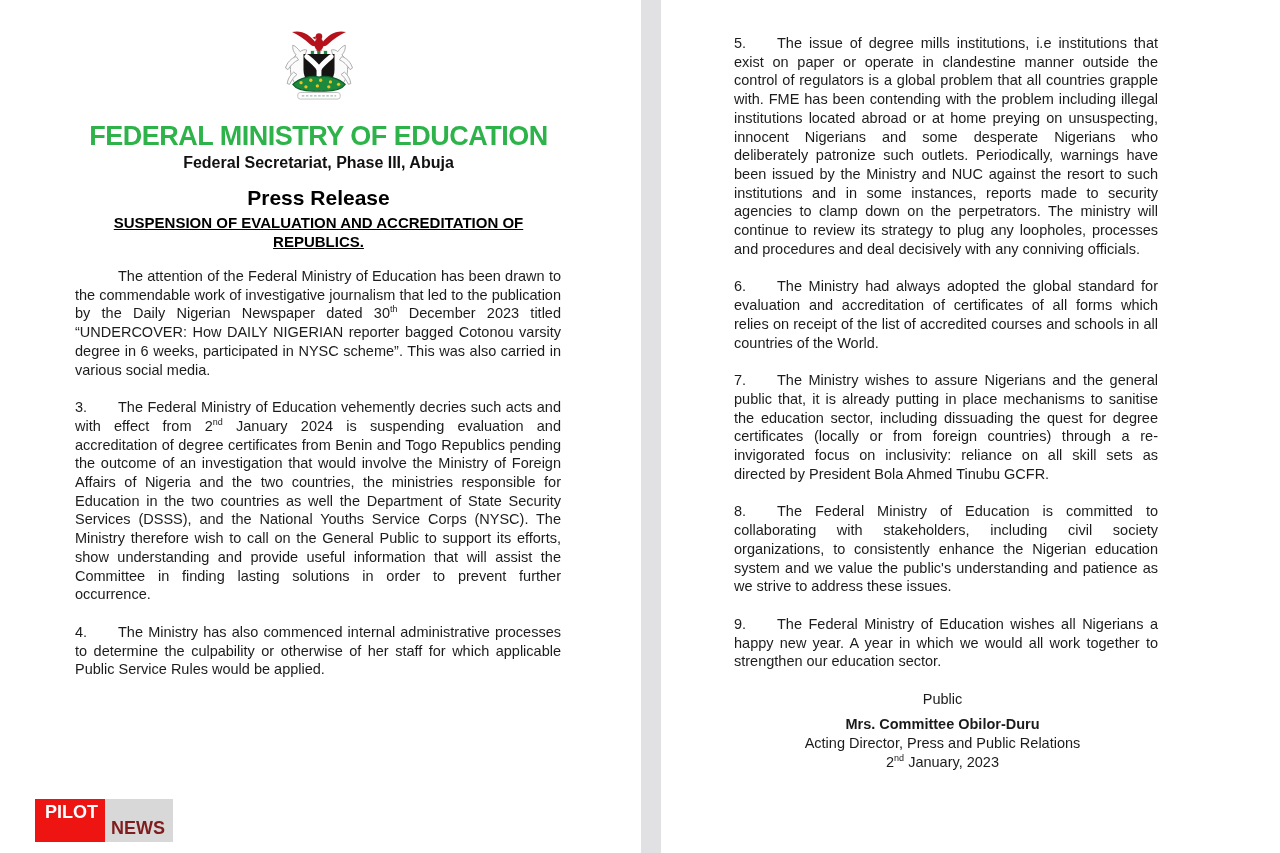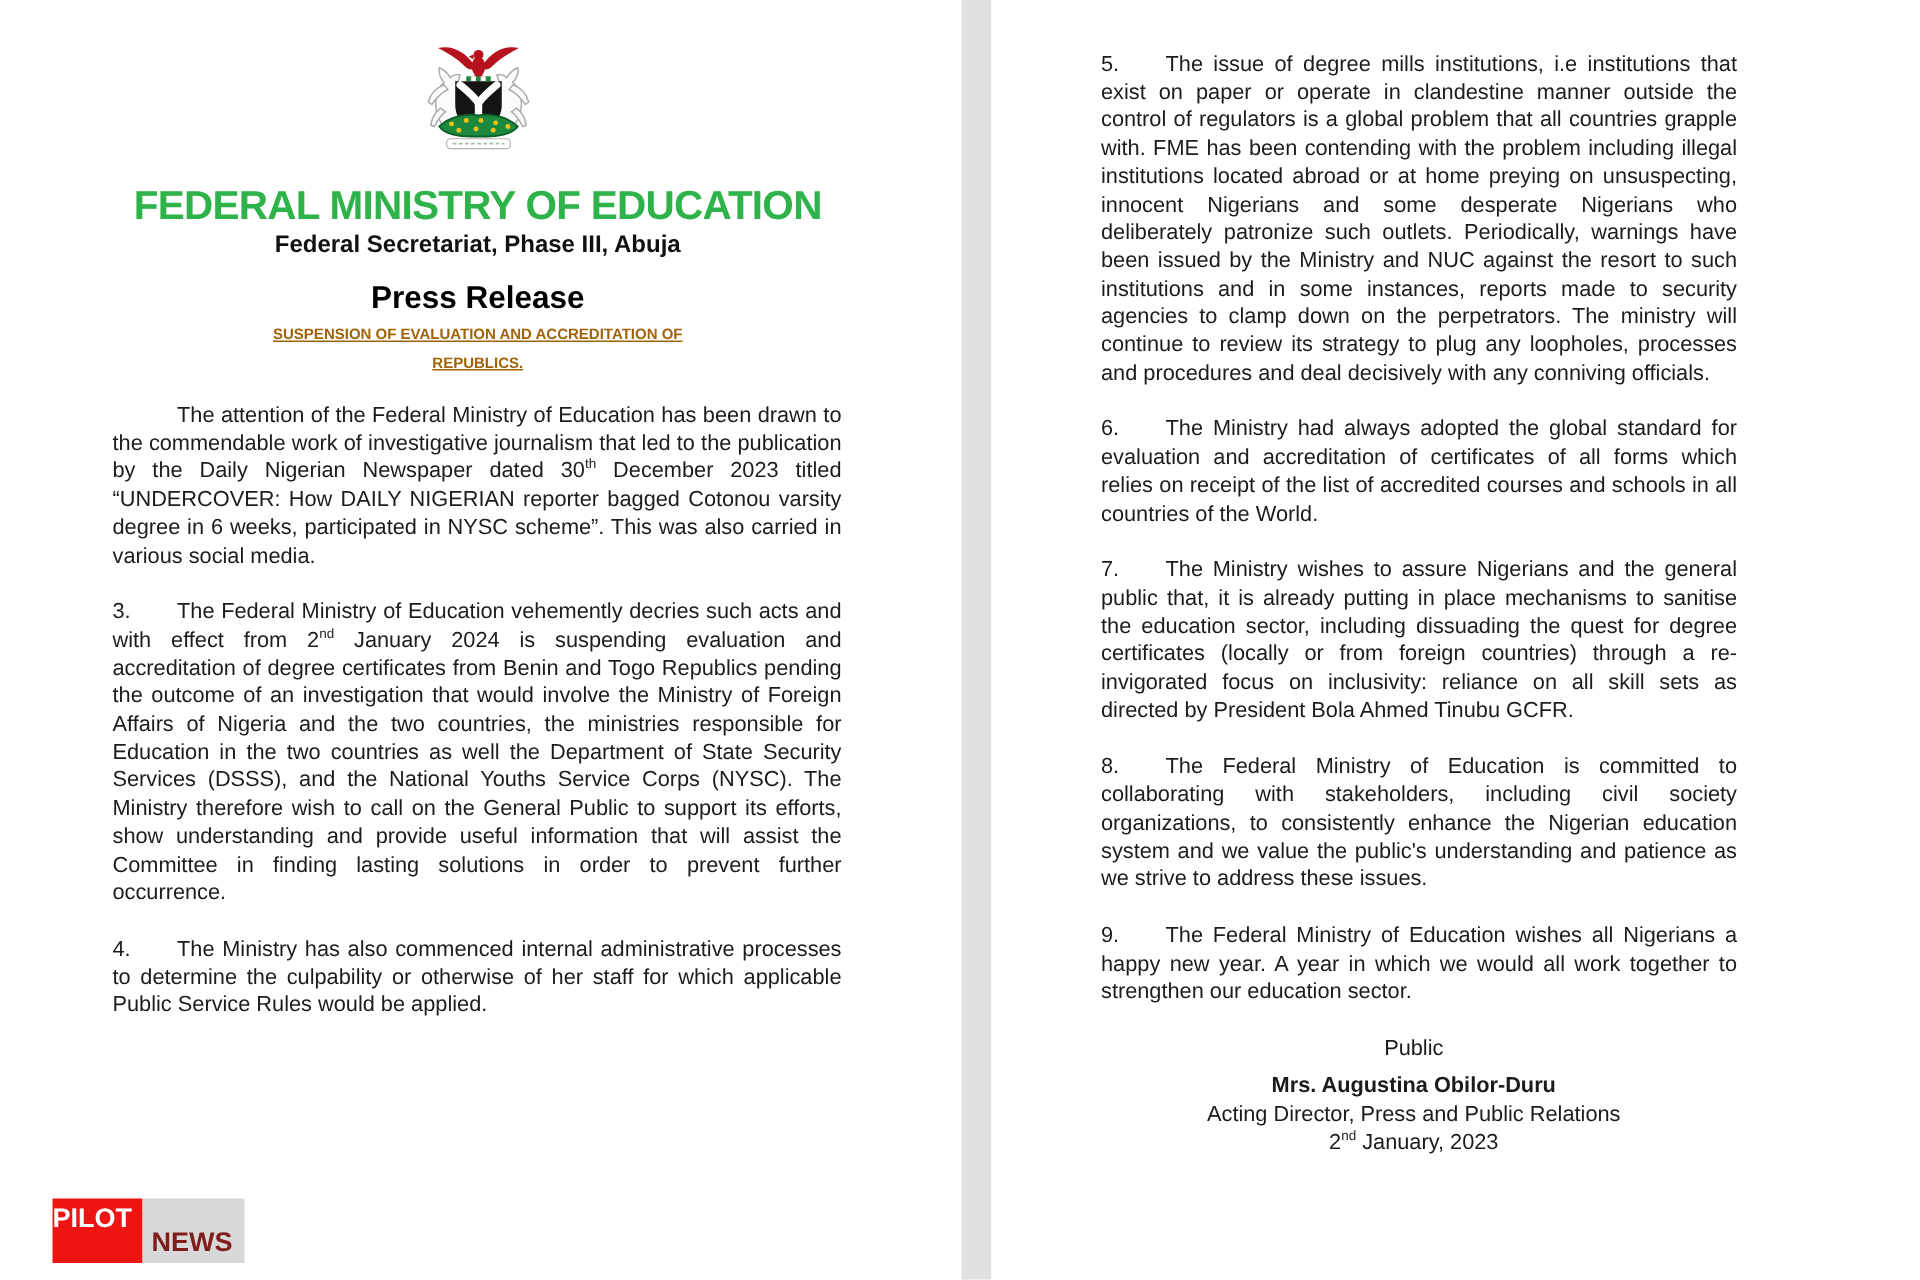--- a/index.html
+++ b/index.html
@@ -15,21 +15,21 @@
   .page-right{left:661px;width:563px;}
 
   
   .doc-header{text-align:center;padding-top:24px;}
   .crest{display:inline-block;}
   .ministry-name{font-size:27px;font-weight:bold;letter-spacing:-0.5px;margin-top:6px;line-height:28px;}
   .ministry-address{font-size:16px;font-weight:bold;margin-top:3px;line-height:20px;color:#111;}
   .doc-type{font-size:21px;font-weight:bold;margin-top:13px;line-height:24px;color:#000;}
   .doc-title{margin-top:3px;}
   .doc-title .title-line{
-    font-size:10px;font-weight:bold;line-height:19px;color:#a16207;
+    font-size:15px;font-weight:bold;line-height:19px;color:#000000;
     text-decoration:underline;
   }
 
   
   .doc-body-left{padding:16px 76px 0 75px;}
   .doc-body-right{padding:34px 66px 0 73px;}
   .para{
     font-size:14.5px;line-height:18.7px;text-align:justify;
     margin:0 0 19px 0;color:#1c1c1c;
   }
@@ -37,21 +37,21 @@
   .pnum{display:inline-block;width:43px;text-indent:0;}
   sup{font-size:9px;line-height:0;vertical-align:super;}
 
   
   .signature{ text-align:center;font-size:14.5px;line-height:19px;margin-top:0;}
   .sig-name{font-weight:bold;margin-top:6px;}
 
   
   .news-logo{position:absolute;left:35px;top:799px;display:flex;
     font-size:18px;font-weight:bold;line-height:22px;}
-  .logo-part1{background:#ee1411;color:#ffffff;padding:2px 7px 3px 0;}
+  .logo-part1{background:#ee1411;color:#ffffff;padding:2px 7px 3px 10px;}
   .logo-part2{background:#d8d8d8;color:#7f1d1d;padding:18px 8px 3px 6px;}
 </style>
 </head>
 <body>
 
 <div class="page page-left">
   <div class="doc-header">
 
     
     <svg class="crest" width="98" height="88" viewBox="0 0 120 100" aria-hidden="true">
@@ -135,17 +135,17 @@
   <div class="doc-body-right">
       <p class="para"><span class="pnum">5.</span>The issue of degree mills institutions, i.e institutions that exist on paper or operate in clandestine manner outside the control of regulators is a global problem that all countries grapple with. FME has been contending with the problem including illegal institutions located abroad or at home preying on unsuspecting, innocent Nigerians and some desperate Nigerians who deliberately patronize such outlets. Periodically, warnings have been issued by the Ministry and NUC against the resort to such institutions and in some instances, reports made to security agencies to clamp down on the perpetrators. The ministry will continue to review its strategy to plug any loopholes, processes and procedures and deal decisively with any conniving officials.</p>
       <p class="para"><span class="pnum">6.</span>The Ministry had always adopted the global standard for evaluation and accreditation of certificates of all forms which relies on receipt of the list of accredited courses and schools in all countries of the World.</p>
       <p class="para"><span class="pnum">7.</span>The Ministry wishes to assure Nigerians and the general public that, it is already putting in place mechanisms to sanitise the education sector, including dissuading the quest for degree certificates (locally or from foreign countries) through a re-invigorated focus on inclusivity: reliance on all skill sets as directed by President Bola Ahmed Tinubu GCFR.</p>
       <p class="para"><span class="pnum">8.</span>The Federal Ministry of Education is committed to collaborating with stakeholders, including civil society organizations, to consistently enhance the Nigerian education system and we value the public's understanding and patience as we strive to address these issues.</p>
       <p class="para"><span class="pnum">9.</span>The Federal Ministry of Education wishes all Nigerians a happy new year. A year in which we would all work together to strengthen our education sector.</p>
     </div>
 
   <div class="signature">
     <div>Public</div>
-    <div class="sig-name">Mrs. Augustina Obilor-Duru</div>
+    <div class="sig-name">Mrs. Committee Obilor-Duru</div>
     <div>Acting Director, Press and Public Relations</div>
     <div>2<sup>nd</sup> January, 2023</div>
   </div>
 </div>
 
 </body></html>

